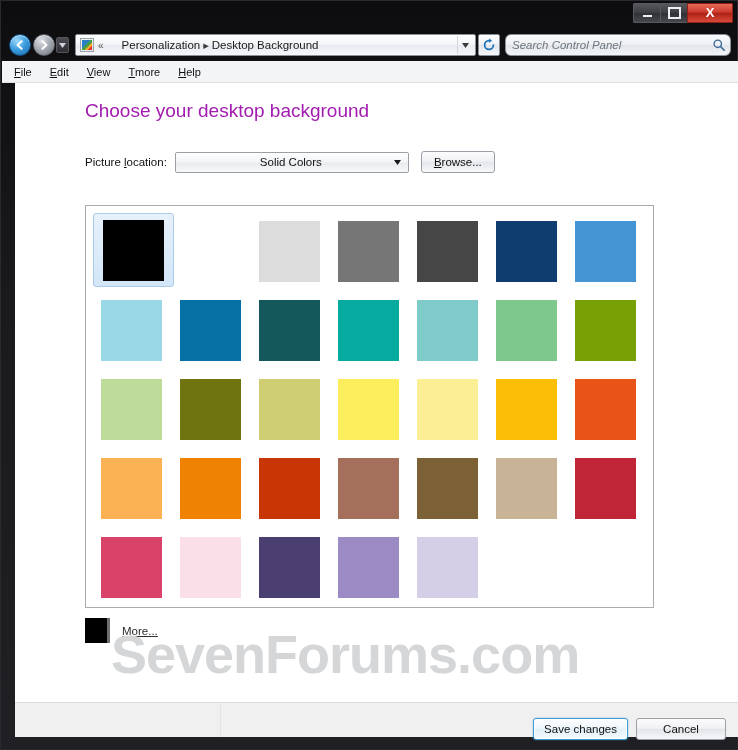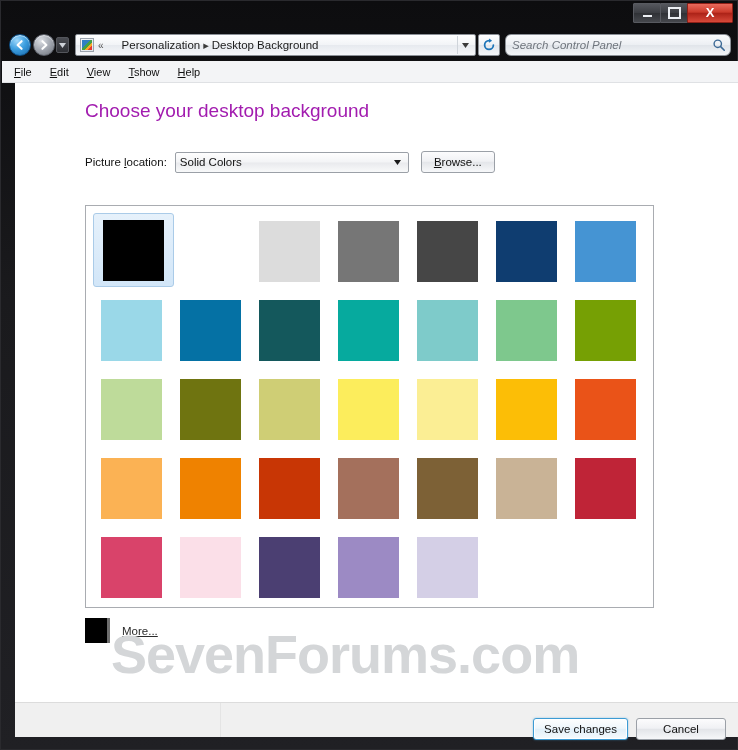--- a/index.html
+++ b/index.html
@@ -256,21 +256,22 @@
   }
   #locationlabel .ak { text-decoration: underline; }
 
   #locationselect {
     width: 234px; height: 21px;
     background: linear-gradient(180deg, #fefefe 0%, #f3f4f6 48%, #e9eaed 52%, #f8f9fa 100%);
     border: 1px solid #9ba0a7;
     border-radius: 2px;
     display: flex;
     align-items: center;
-    padding: 0 2px 0 4px;
+    padding: 0 2px 0 16px;
+    text-align: center;
   }
   #locationselect .val {
     flex: 1 1 auto;
     font-size: 11.5px;
     color: #111;
     white-space: nowrap;
   }
   #locationselect .caret {
     width: 16px;
     display: flex; align-items: center; justify-content: center;
@@ -486,21 +487,21 @@
           <path d="M9.9 9.9 L14 14" stroke="#3d6a96" stroke-width="1.8" stroke-linecap="round"></path>
         </svg>
       </span>
     </div>
   </div>
 
   <div id="menubar">
     <span class="menuitem"><span class="ak">F</span><span>ile</span></span>
     <span class="menuitem"><span class="ak">E</span><span>dit</span></span>
     <span class="menuitem"><span class="ak">V</span><span>iew</span></span>
-    <span class="menuitem"><span class="ak">T</span><span>show</span></span>
+    <span class="menuitem"><span class="ak">T</span><span>more</span></span>
     <span class="menuitem"><span class="ak">H</span><span>elp</span></span>
   </div>
 
   <div id="content">
 
     <div id="pageheading">Choose your desktop background</div>
 
     <div id="locationrow">
       <span id="locationlabel"><span>Picture </span><span class="ak">l</span><span>ocation:</span></span>
 

